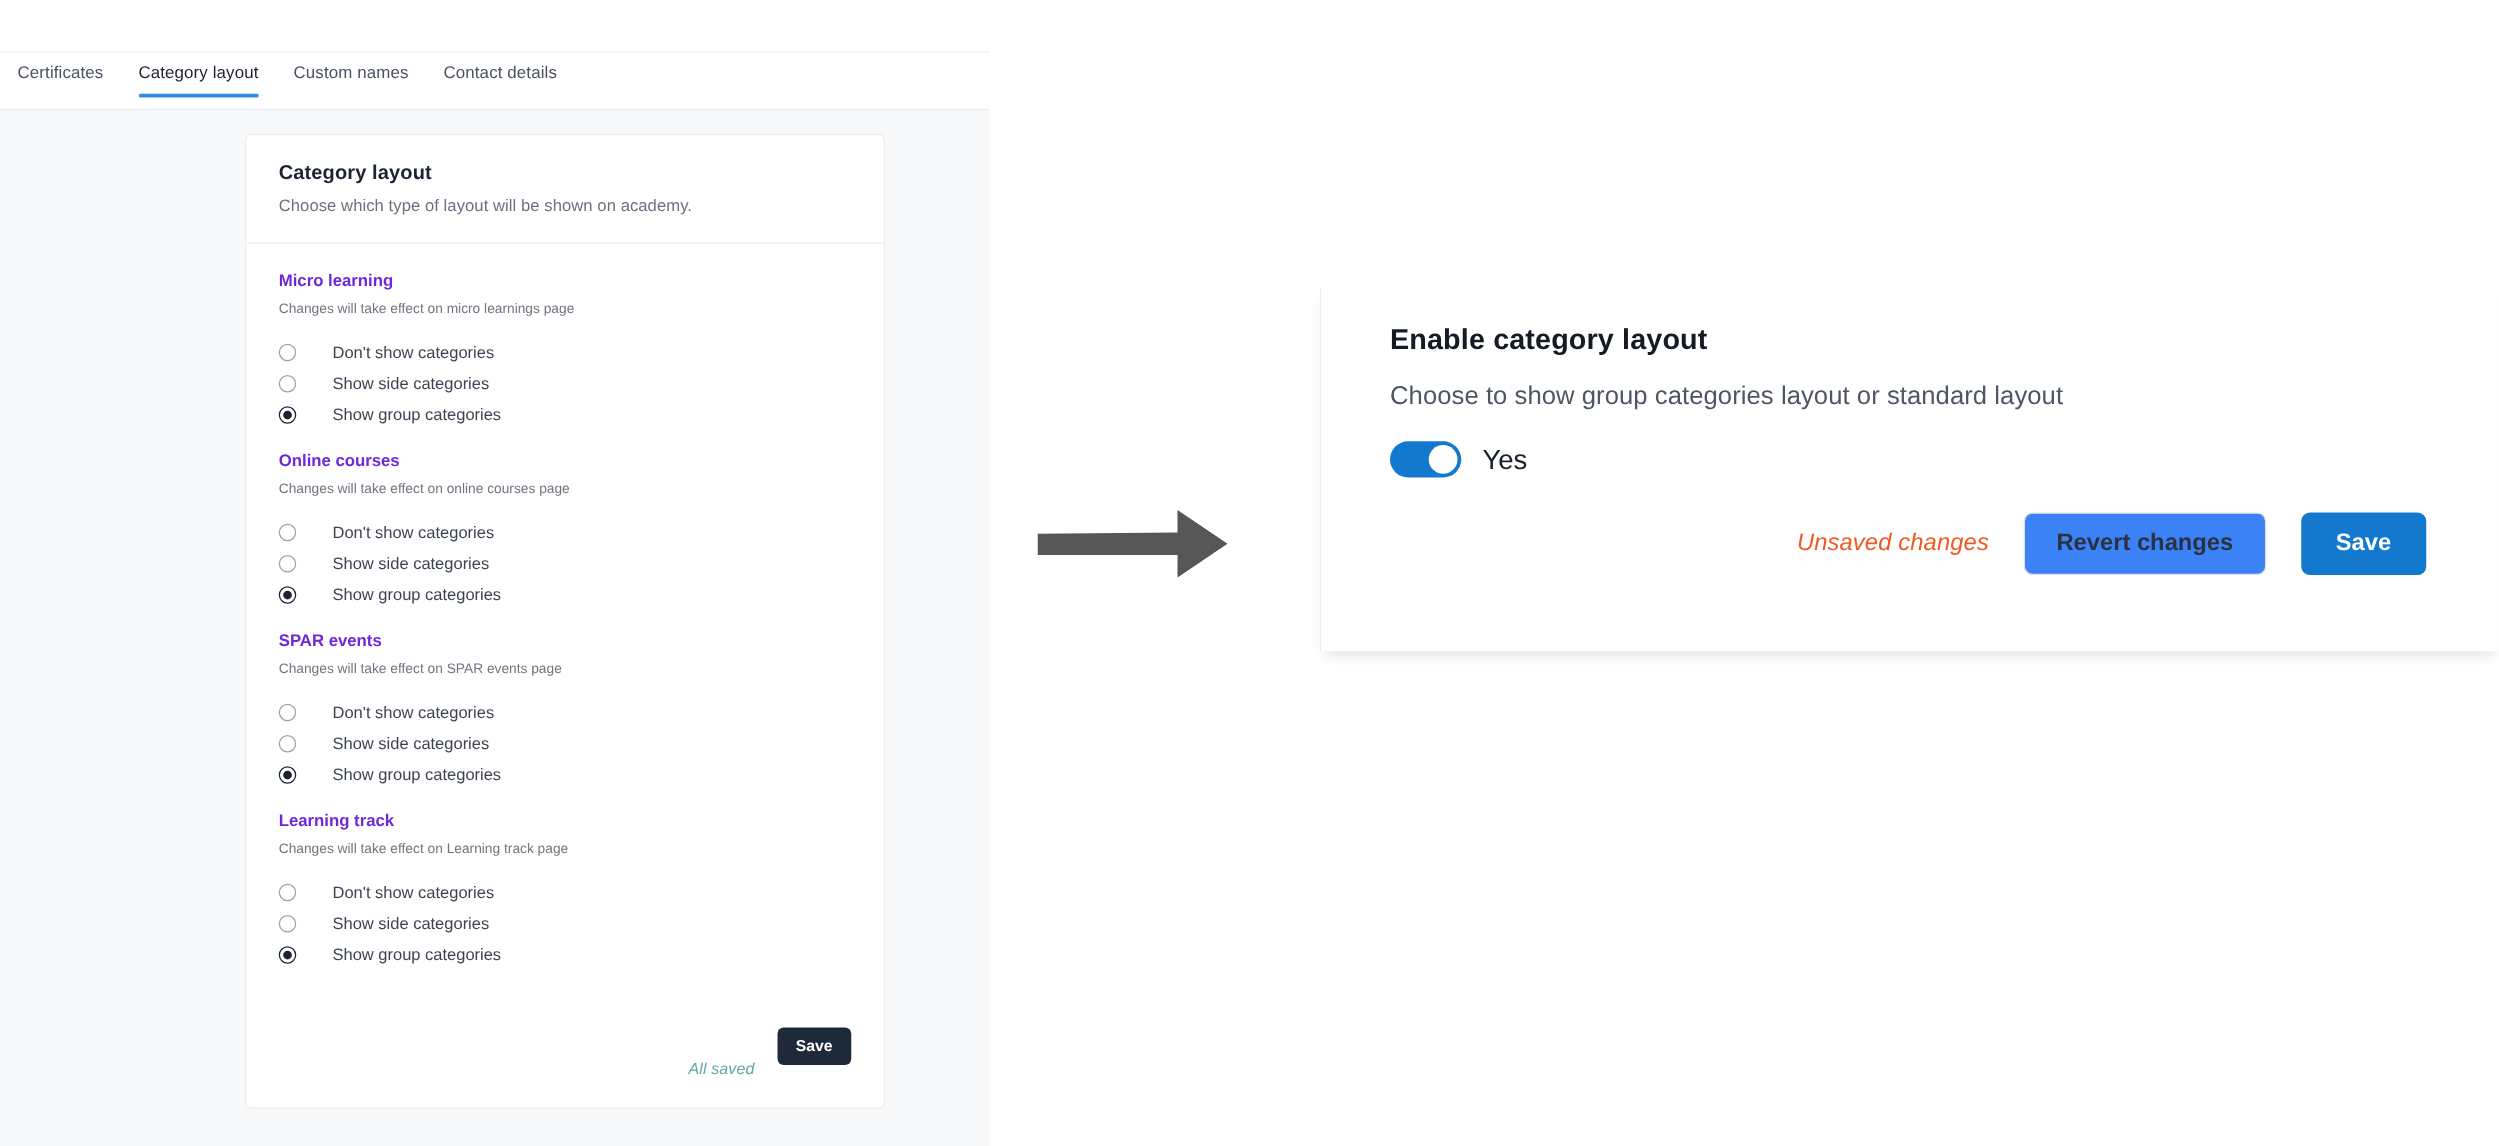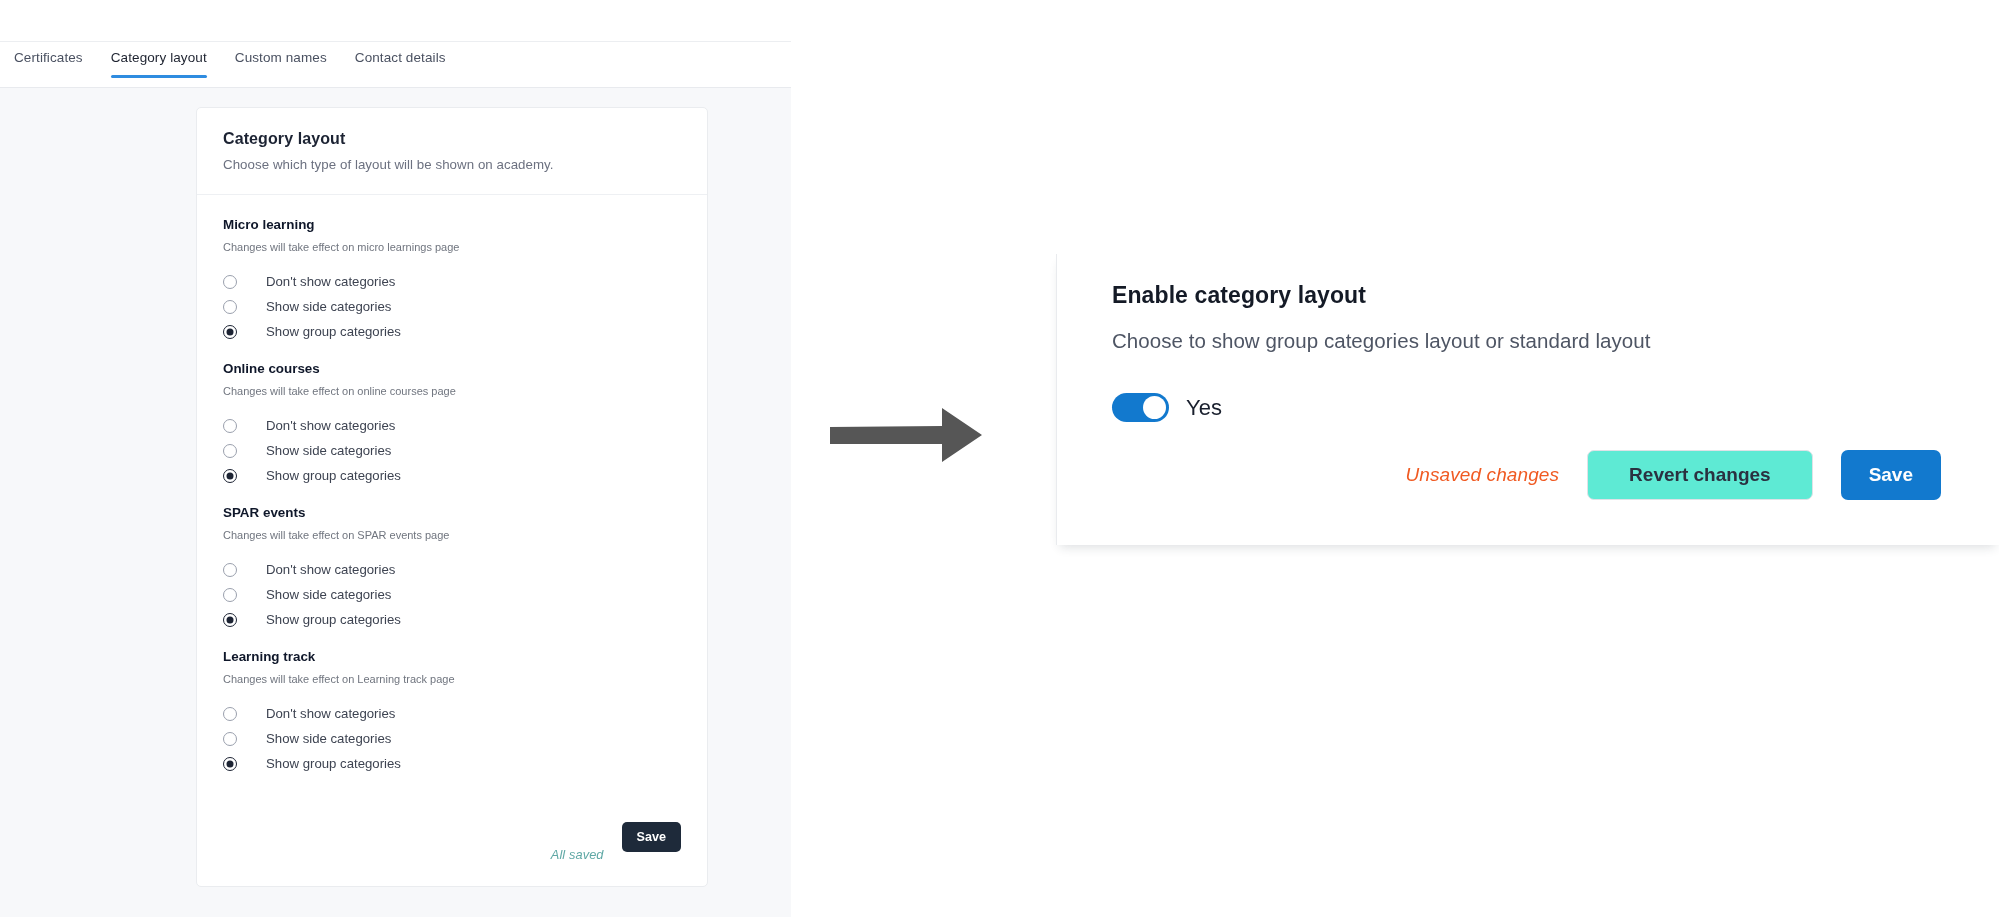--- a/index.html
+++ b/index.html
@@ -104,21 +104,21 @@
   }
 
   #card-body {
     padding: 22px 26px 8px 26px;
   }
 
   .radio-section { margin-bottom: 22px; }
   .section-title {
     font-size: 13.4px;
     font-weight: bold;
-    color: #0f172a;
+    color: #6d28d9;
     margin: 0 0 9px 0;
   }
   .section-desc {
     font-size: 11px;
     color: #70757f;
     margin: 0 0 11px 0;
   }
   .radio-row {
     display: flex;
     align-items: flex-end;
@@ -184,21 +184,21 @@
     left: 830px;
     top: 400px;
     width: 190px;
     height: 70px;
   }
 
   
   #right-panel {
     position: absolute;
     left: 1056px;
-    top: 254px;
+    top: 230px;
     width: 943px;
     height: 291px;
     background: #ffffff;
     border-left: 1px solid #e9ebee;
     box-shadow: 0 6px 10px -4px rgba(40,48,64,0.16);
     box-sizing: border-box;
   }
 
   #panel-inner {
     padding: 28px 0 0 55px;
@@ -206,21 +206,21 @@
   #panel-title {
     font-size: 23px;
     font-weight: bold;
     color: #141a26;
     margin: 0 0 20px 0;
     letter-spacing: 0.1px;
   }
   #panel-desc {
     font-size: 20.5px;
     color: #4e5564;
-    margin: 0 0 40px 0;
+    margin: 0 0 24px 0;
     letter-spacing: 0.05px;
   }
 
   #toggle-row {
     display: flex;
     align-items: center;
     gap: 17px;
   }
   #toggle-switch {
     width: 57px;
@@ -253,27 +253,27 @@
     padding: 0 58px 0 0;
     margin-top: 28px;
   }
   #unsaved-status {
     font-size: 19px;
     font-style: italic;
     color: #f05a22;
     letter-spacing: 0.1px;
   }
   #revert-button {
-    background: #5eead4;
+    background: #3b82f6;
     border: 1px solid #dfe2e7;
     border-radius: 7px;
     color: #2a3140;
     font-size: 19px;
     font-weight: bold;
-    padding: 13px 41px;
+    padding: 13px 25px;
     cursor: pointer;
     font-family: "Liberation Sans", sans-serif;
   }
   #right-save-button {
     background: #1279ce;
     border: none;
     border-radius: 7px;
     color: #ffffff;
     font-size: 19px;
     font-weight: bold;

